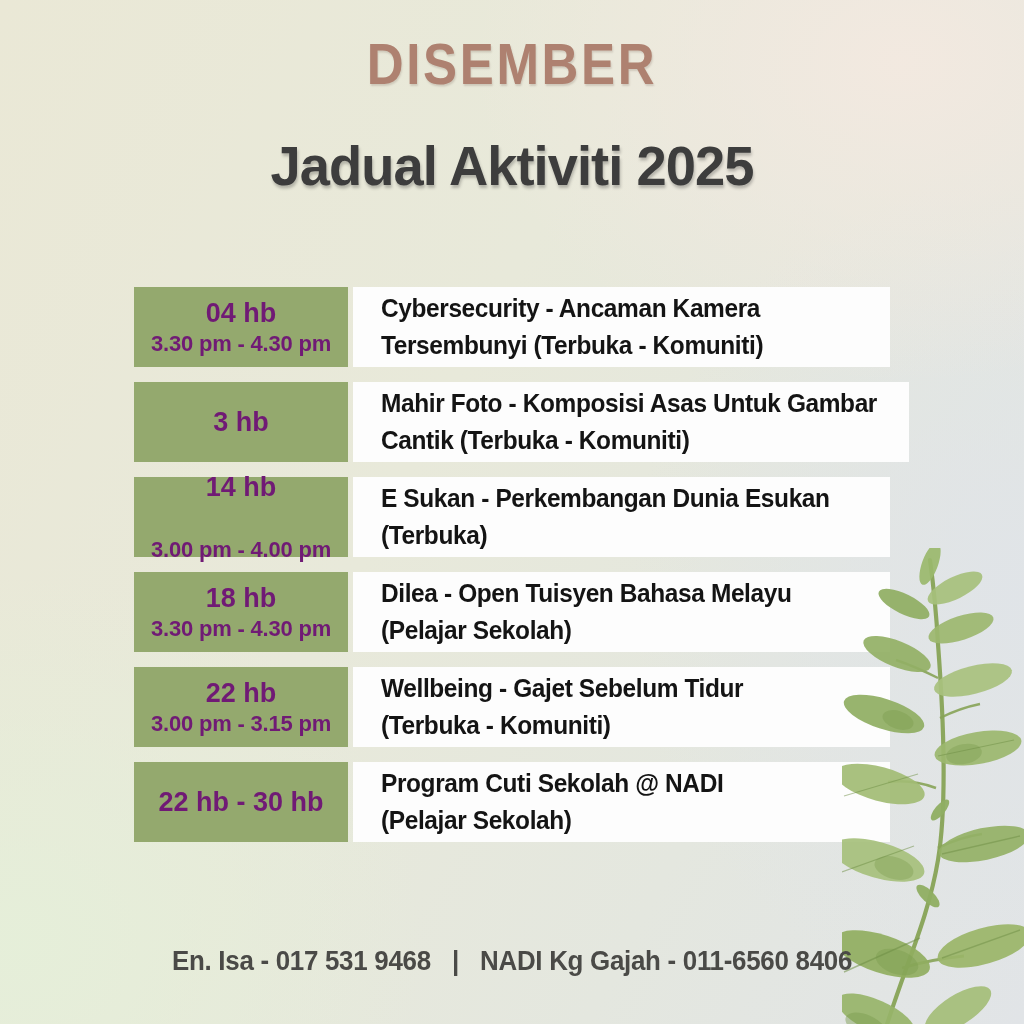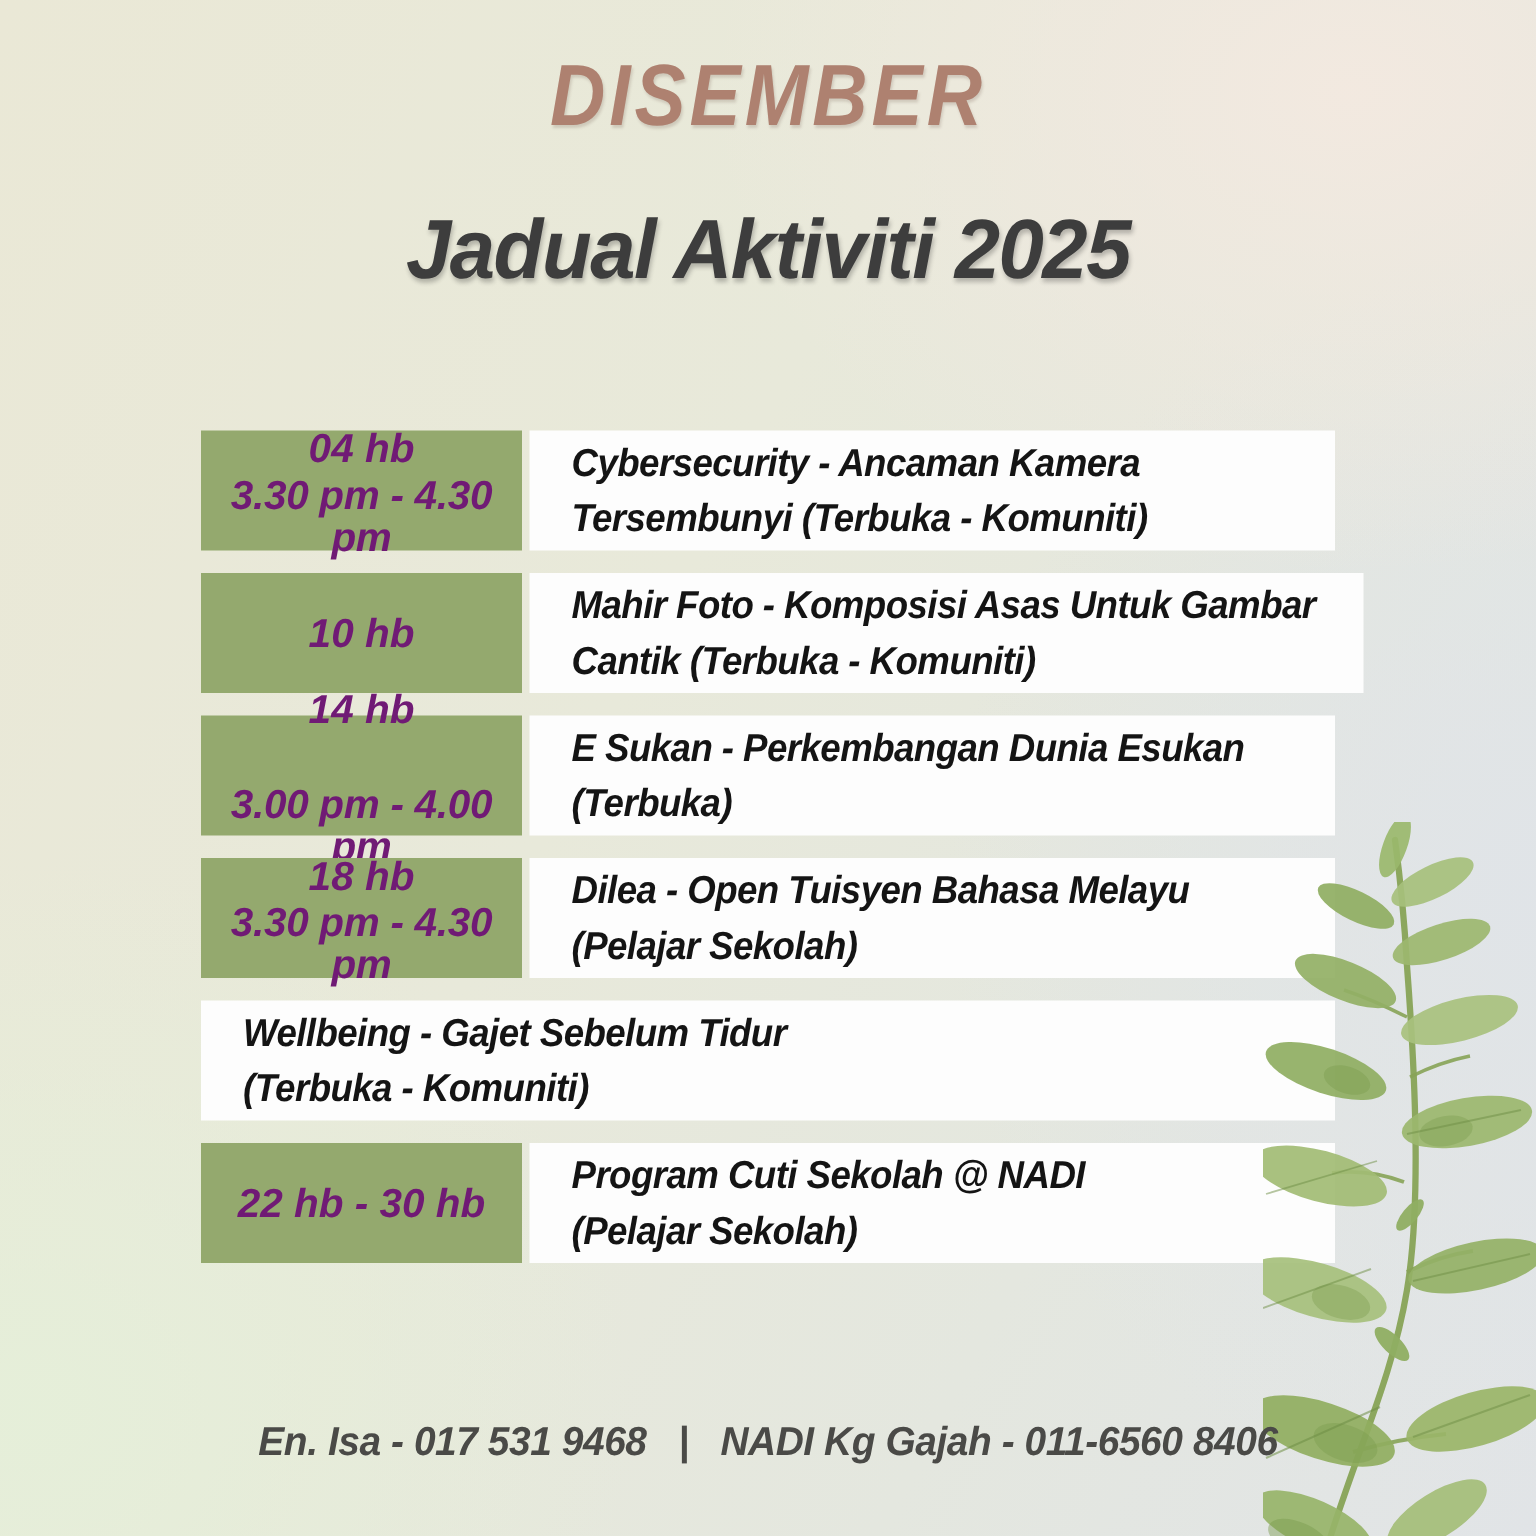--- a/index.html
+++ b/index.html
@@ -9,21 +9,20 @@
   .poster {
     position: relative;
     width: 1024px;
     height: 1024px;
     overflow: hidden;
     background:
       radial-gradient(60% 45% at 88% 6%, rgba(243,233,224,.95), rgba(243,233,224,0) 70%),
       radial-gradient(55% 50% at 2% 92%, rgba(229,239,217,.95), rgba(229,239,217,0) 72%),
       radial-gradient(50% 55% at 99% 58%, rgba(224,228,232,.95), rgba(224,228,232,0) 75%),
       linear-gradient(118deg, #eae8d6 0%, #e8e9da 42%, #e4e7df 72%, #e1e4e7 100%);
-    font-style: italic;
   }
 
   .month-title {
     position: absolute;
     top: 30px; left: 0;
     width: 100%;
     text-align: center;
     font-size: 58px;
     font-weight: bold;
     letter-spacing: 3px;
@@ -61,21 +60,21 @@
     width: 214px;
     flex: 0 0 214px;
     display: flex;
     flex-direction: column;
     justify-content: center;
     align-items: center;
     color: #701a75;
     text-align: center;
   }
   .date-label { font-size: 27px; font-weight: bold; line-height: 34px; }
-  .time-label { font-size: 27px; font-weight: bold; line-height: 28px; letter-spacing: -0.2px; }
+  .time-label { font-size: 22px; font-weight: bold; line-height: 28px; letter-spacing: -0.2px; }
   .time-label:empty { display: none; }
 
   .activity-cell {
     flex: 1;
     background: #fdfdfd;
     display: flex;
     flex-direction: column;
     justify-content: center;
     padding-left: 28px;
   }
@@ -128,21 +127,21 @@
         <span class="time-label">3.30 pm - 4.30 pm</span>
       </div>
       <div class="activity-cell">
         <div class="activity-line">Cybersecurity - Ancaman Kamera</div>
         <div class="activity-line">Tersembunyi (Terbuka - Komuniti)</div>
       </div>
     </div>
 
     <div class="schedule-row">
       <div class="date-cell" style="background: rgb(148, 169, 110);">
-        <span class="date-label">10 hb</span>
+        <span class="date-label">3 hb</span>
       </div>
       <div class="activity-cell">
         <div class="activity-line">Mahir Foto - Komposisi Asas Untuk Gambar</div>
         <div class="activity-line">Cantik (Terbuka - Komuniti)</div>
       </div>
     </div>
 
     <div class="schedule-row">
       <div class="date-cell" style="background: rgb(148, 169, 110); gap: 32px;">
         <span class="date-label">14 hb</span>
@@ -159,20 +158,24 @@
         <span class="date-label">18 hb</span>
         <span class="time-label">3.30 pm - 4.30 pm</span>
       </div>
       <div class="activity-cell">
         <div class="activity-line">Dilea - Open Tuisyen Bahasa Melayu</div>
         <div class="activity-line">(Pelajar Sekolah)</div>
       </div>
     </div>
 
     <div class="schedule-row">
+      <div class="date-cell" style="background: rgb(148, 169, 110);">
+        <span class="date-label">22 hb</span>
+        <span class="time-label">3.00 pm - 3.15 pm</span>
+      </div>
       <div class="activity-cell">
         <div class="activity-line">Wellbeing - Gajet Sebelum Tidur</div>
         <div class="activity-line">(Terbuka - Komuniti)</div>
       </div>
     </div>
 
     <div class="schedule-row">
       <div class="date-cell" style="background: rgb(148, 169, 110);">
         <span class="date-label">22 hb - 30 hb</span>
 

